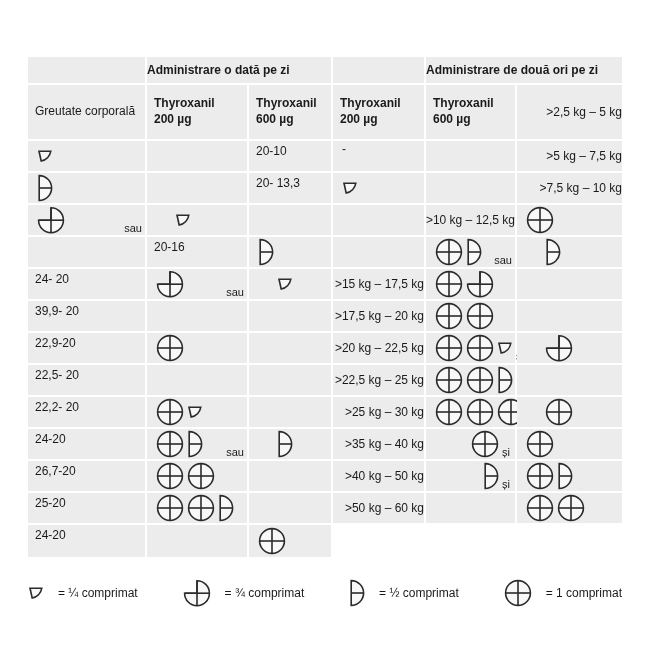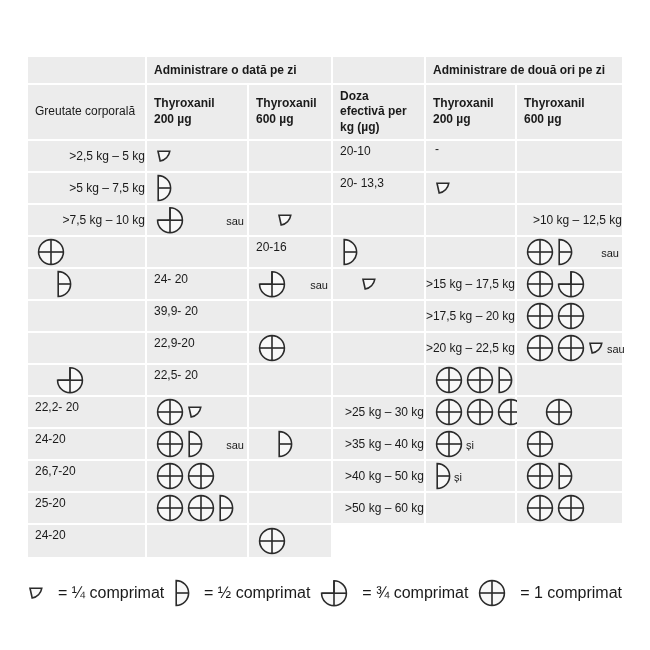--- a/index.html
+++ b/index.html
@@ -9,40 +9,40 @@
     -webkit-font-smoothing:antialiased;
   }
   .table{
     position:absolute;left:28px;top:57px;width:594px;
     display:grid;
     grid-template-columns:117px 100px 82px 91px 89px 105px;
     grid-template-rows:26px 54px repeat(12,30px) 32px;
     gap:2px;background:#ffffff;
   }
   .cell{background:#ececec;font-size:12px;}
-  .hdr{font-weight:bold;display:flex;align-items:center;padding-left:7px;}
+  .hdr{font-weight:bold;display:flex;align-items:center;}
   .span23{grid-column:2/4;}
   .span56{grid-column:5/7;}
   .hdr2{display:flex;flex-direction:column;justify-content:center;padding-left:7px;line-height:1.3;}
   .bold{font-weight:bold;}
   .weight-cell{display:flex;align-items:center;padding-left:7px;white-space:nowrap;justify-content:flex-end;}
   .dose-cell{padding:3px 0 12px 7px;white-space:nowrap;}
   .sym-cell{display:flex;align-items:center;padding-left:9px;gap:3px;overflow:visible;}
   .sym-cell.deep{padding-left:28px;}
-  .sym-cell.right{justify-content:flex-start;padding-right:5px;}
+  .sym-cell.right{justify-content:flex-end;padding-right:5px;}
   .sym{display:inline-flex;flex:0 0 auto;}
-  .conj{font-size:11px;align-self:flex-end;padding-bottom:8px;line-height:1;margin-top:36px;}
+  .conj{font-size:11px;align-self:flex-end;padding-bottom:1px;line-height:1;margin-top:36px;}
   .conj.push{margin-left:auto;padding-right:3px;}
   .dash{align-self:flex-start;padding-top:1px;}
   .legend{
     position:absolute;left:28px;top:575px;width:594px;height:36px;
     display:flex;align-items:center;justify-content:space-between;
   }
   .leg-item{display:flex;align-items:center;gap:14px;}
-  .leg-label{font-size:16px;white-space:nowrap;}
+  .leg-label{font-size:12px;white-space:nowrap;}
   svg{display:block;}
 </style>
 </head>
 <body>
 
 <div id="grid" class="table">
   <div class="cell"></div>
   <div class="cell hdr span23">
     <span>Administrare o dată pe zi</span>
   </div>
@@ -56,25 +56,20 @@
   </div>
   <div class="cell hdr2 bold">
     <span>Thyroxanil</span>
     <span>200 µg</span>
   </div>
   <div class="cell hdr2 bold">
     <span>Thyroxanil</span>
     <span>600 µg</span>
   </div>
   <div class="cell hdr2 bold">
-    <span>Doza</span>
-    <span>efectivă  per</span>
-    <span>kg (µg)</span>
-  </div>
-  <div class="cell hdr2 bold">
     <span>Thyroxanil</span>
     <span>200 µg</span>
   </div>
   <div class="cell hdr2 bold">
     <span>Thyroxanil</span>
     <span>600 µg</span>
   </div>
 <div class="cell weight-cell">
       <span>&gt;2,5 kg  – 5 kg</span>
     </div>
@@ -283,20 +278,23 @@
         <svg width="28" height="28" viewBox="0 0 28 28">
           <path d="M14,1.8 A12.4,12.4 0 1 1 1.6,14.2 L14,14.2 Z" fill="#f8f8f8" stroke="#2b2b2b" stroke-width="1.6"></path>
           <line x1="1.6" y1="14.2" x2="26.4" y2="14.2" stroke="#2b2b2b" stroke-width="1.6"></line>
           <line x1="14" y1="1.8" x2="14" y2="26.4" stroke="#2b2b2b" stroke-width="1.6"></line>
         </svg>
       </span>
     </div>
     <div class="cell dose-cell"><span>22,5- 20</span></div>
     <div class="cell sym-cell"></div>
     <div class="cell sym-cell"></div>
+    <div class="cell weight-cell">
+      <span>&gt;22,5 kg – 25 kg</span>
+    </div>
     <div class="cell sym-cell">
       <span class="sym">
         <svg width="28" height="28" viewBox="0 0 28 28">
           <circle cx="14" cy="14" r="12.4" fill="#f8f8f8" stroke="#2b2b2b" stroke-width="1.6"></circle>
           <line x1="1.6" y1="14" x2="26.4" y2="14" stroke="#2b2b2b" stroke-width="1.6"></line>
           <line x1="14" y1="1.6" x2="14" y2="26.4" stroke="#2b2b2b" stroke-width="1.6"></line>
         </svg>
       </span>
       <span class="sym">
         <svg width="28" height="28" viewBox="0 0 28 28">
@@ -518,39 +516,39 @@
     <div class="leg-item">
       <span class="sym">
         <svg width="16" height="14" viewBox="0 0 16 14">
           <path d="M2,2.2 L13.8,2.2 A12,12 0 0 1 4.2,12 Z" fill="#f8f8f8" stroke="#2b2b2b" stroke-width="1.6"></path>
         </svg>
       </span>
       <span class="leg-label">= ¼ comprimat</span>
     </div>
     <div class="leg-item">
       <span class="sym">
-        <svg width="16" height="28" viewBox="0 0 16 28">
-          <path d="M2.2,1.6 A12.4,12.4 0 0 1 2.2,26.4 Z" fill="#f8f8f8" stroke="#2b2b2b" stroke-width="1.6"></path>
-          <line x1="2.2" y1="14" x2="14.4" y2="14" stroke="#2b2b2b" stroke-width="1.6"></line>
-        </svg>
-      </span>
-      <span class="leg-label">= ½ comprimat</span>
-    </div>
-    <div class="leg-item">
-      <span class="sym">
         <svg width="28" height="28" viewBox="0 0 28 28">
           <path d="M14,1.8 A12.4,12.4 0 1 1 1.6,14.2 L14,14.2 Z" fill="#f8f8f8" stroke="#2b2b2b" stroke-width="1.6"></path>
           <line x1="1.6" y1="14.2" x2="26.4" y2="14.2" stroke="#2b2b2b" stroke-width="1.6"></line>
           <line x1="14" y1="1.8" x2="14" y2="26.4" stroke="#2b2b2b" stroke-width="1.6"></line>
         </svg>
       </span>
       <span class="leg-label">= ¾ comprimat</span>
     </div>
     <div class="leg-item">
       <span class="sym">
+        <svg width="16" height="28" viewBox="0 0 16 28">
+          <path d="M2.2,1.6 A12.4,12.4 0 0 1 2.2,26.4 Z" fill="#f8f8f8" stroke="#2b2b2b" stroke-width="1.6"></path>
+          <line x1="2.2" y1="14" x2="14.4" y2="14" stroke="#2b2b2b" stroke-width="1.6"></line>
+        </svg>
+      </span>
+      <span class="leg-label">= ½ comprimat</span>
+    </div>
+    <div class="leg-item">
+      <span class="sym">
         <svg width="28" height="28" viewBox="0 0 28 28">
           <circle cx="14" cy="14" r="12.4" fill="#f8f8f8" stroke="#2b2b2b" stroke-width="1.6"></circle>
           <line x1="1.6" y1="14" x2="26.4" y2="14" stroke="#2b2b2b" stroke-width="1.6"></line>
           <line x1="14" y1="1.6" x2="14" y2="26.4" stroke="#2b2b2b" stroke-width="1.6"></line>
         </svg>
       </span>
       <span class="leg-label">= 1 comprimat</span>
     </div>
   </div>
 

